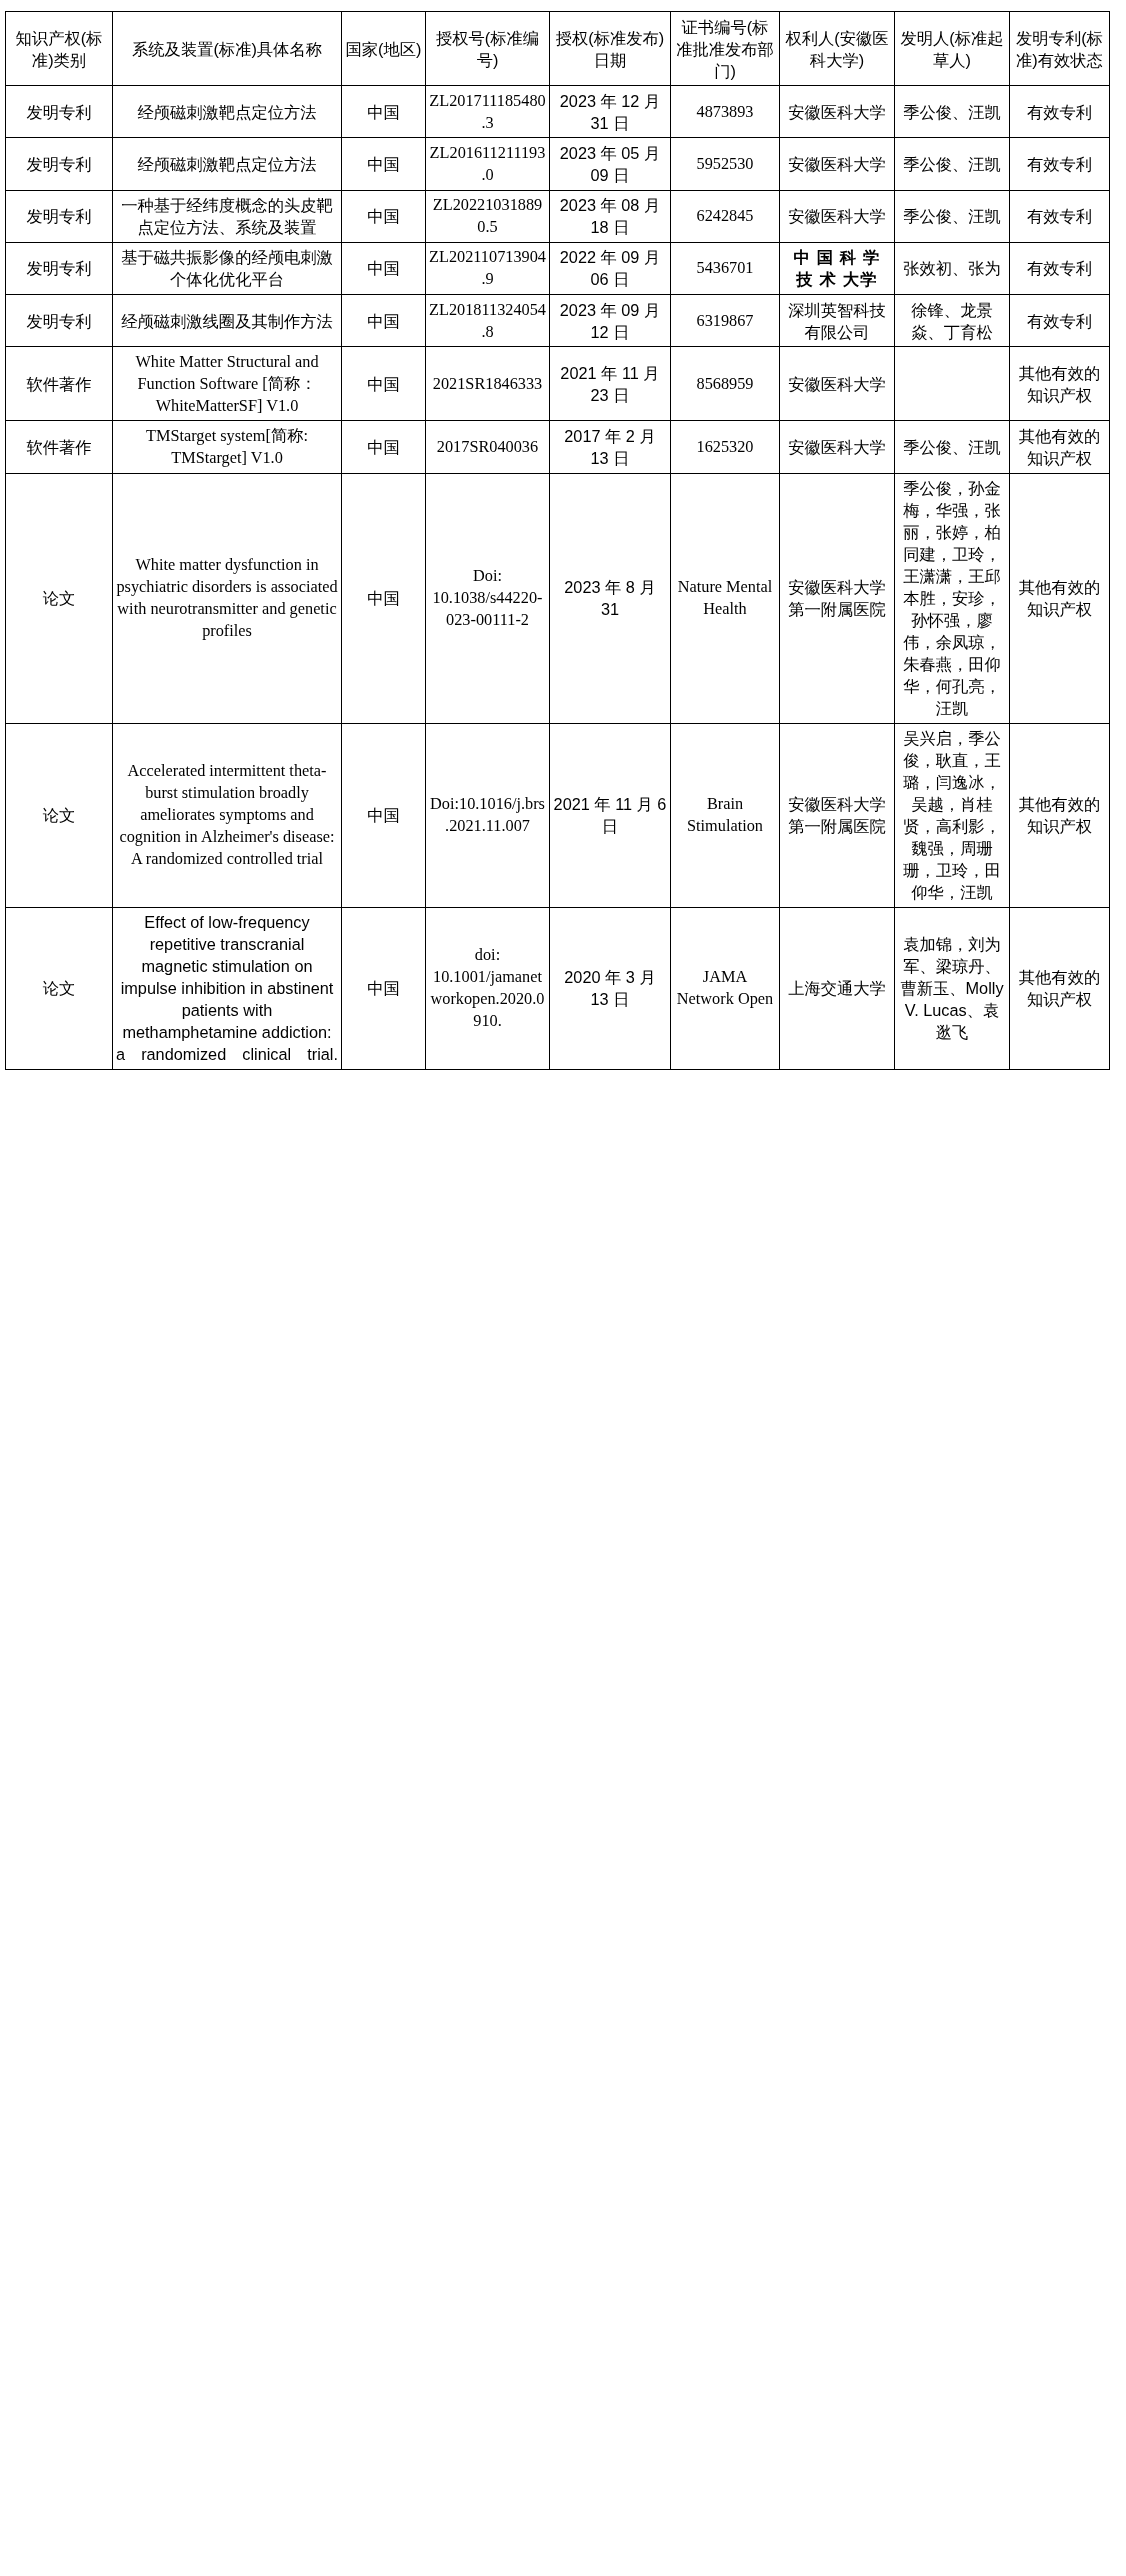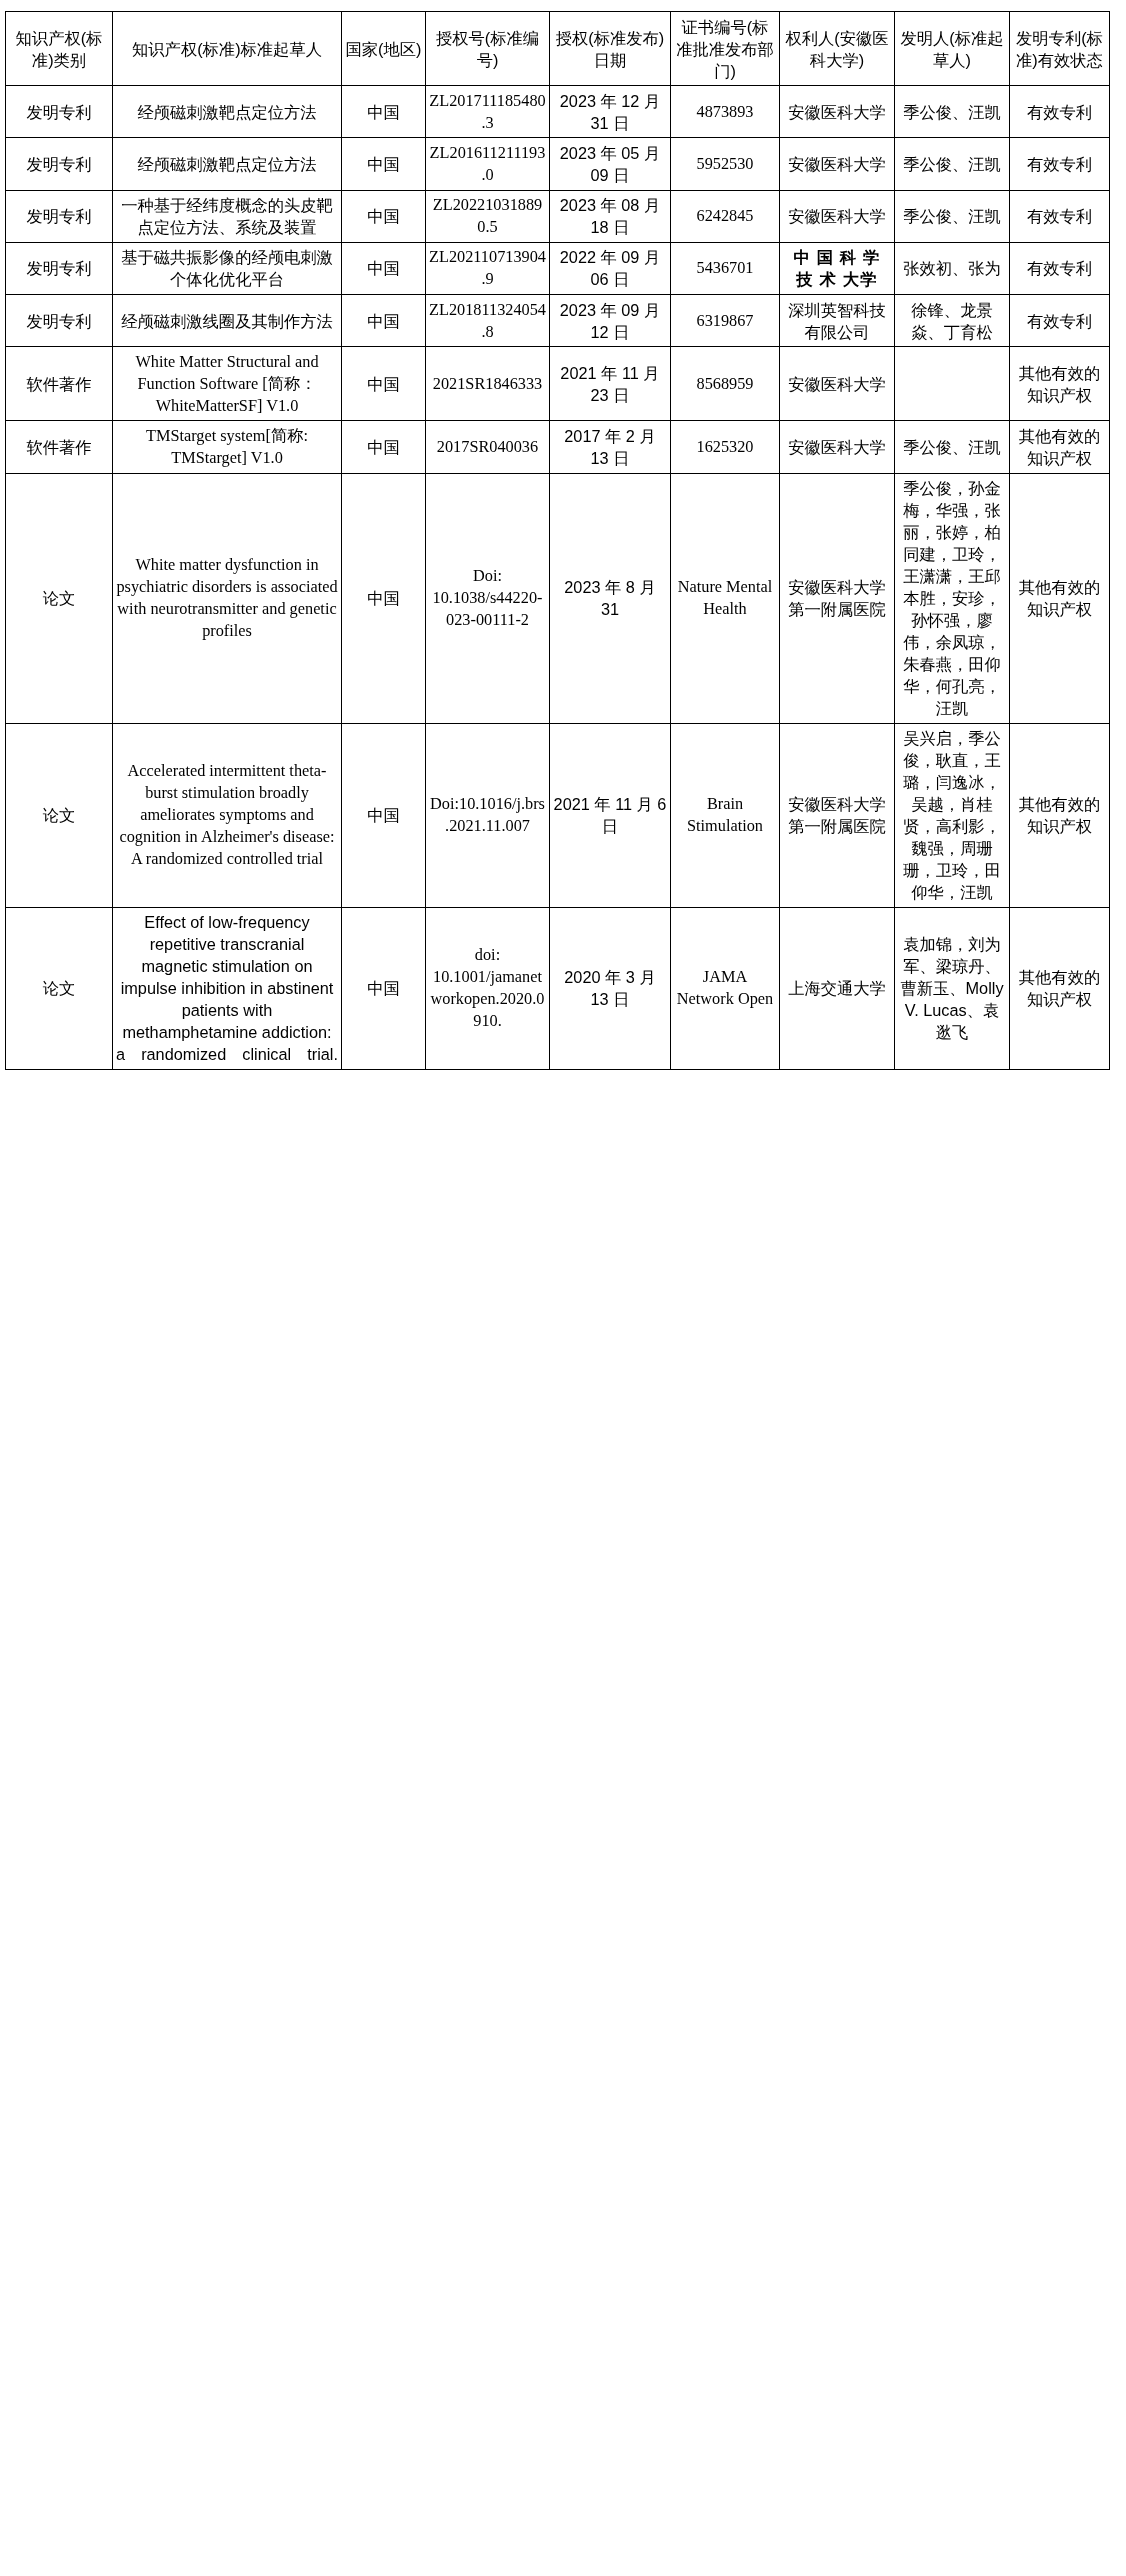--- a/index.html
+++ b/index.html
@@ -82,21 +82,21 @@
         <col class="c3">
         <col class="c4">
       <col class="c5">
         <col class="c6">
         <col class="c7">
         <col class="c8">
     </colgroup>
     <thead>
       <tr>
         <td class="cn">知识产权(标准)类别</td>
-        <td class="cn">知识产权(标准)标准起草人</td>
+        <td class="cn">系统及装置(标准)具体名称</td>
         <td class="cn">国家(地区)</td>
         <td class="cn">授权号(标准编号)</td>
         <td class="cn">授权(标准发布)日期</td>
         <td class="cn">证书编号(标准批准发布部门)</td>
         <td class="cn">权利人(安徽医科大学)</td>
         <td class="cn">发明人(标准起草人)</td>
         <td class="cn">发明专利(标准)有效状态</td>
       </tr>
     </thead>
     <tbody>

